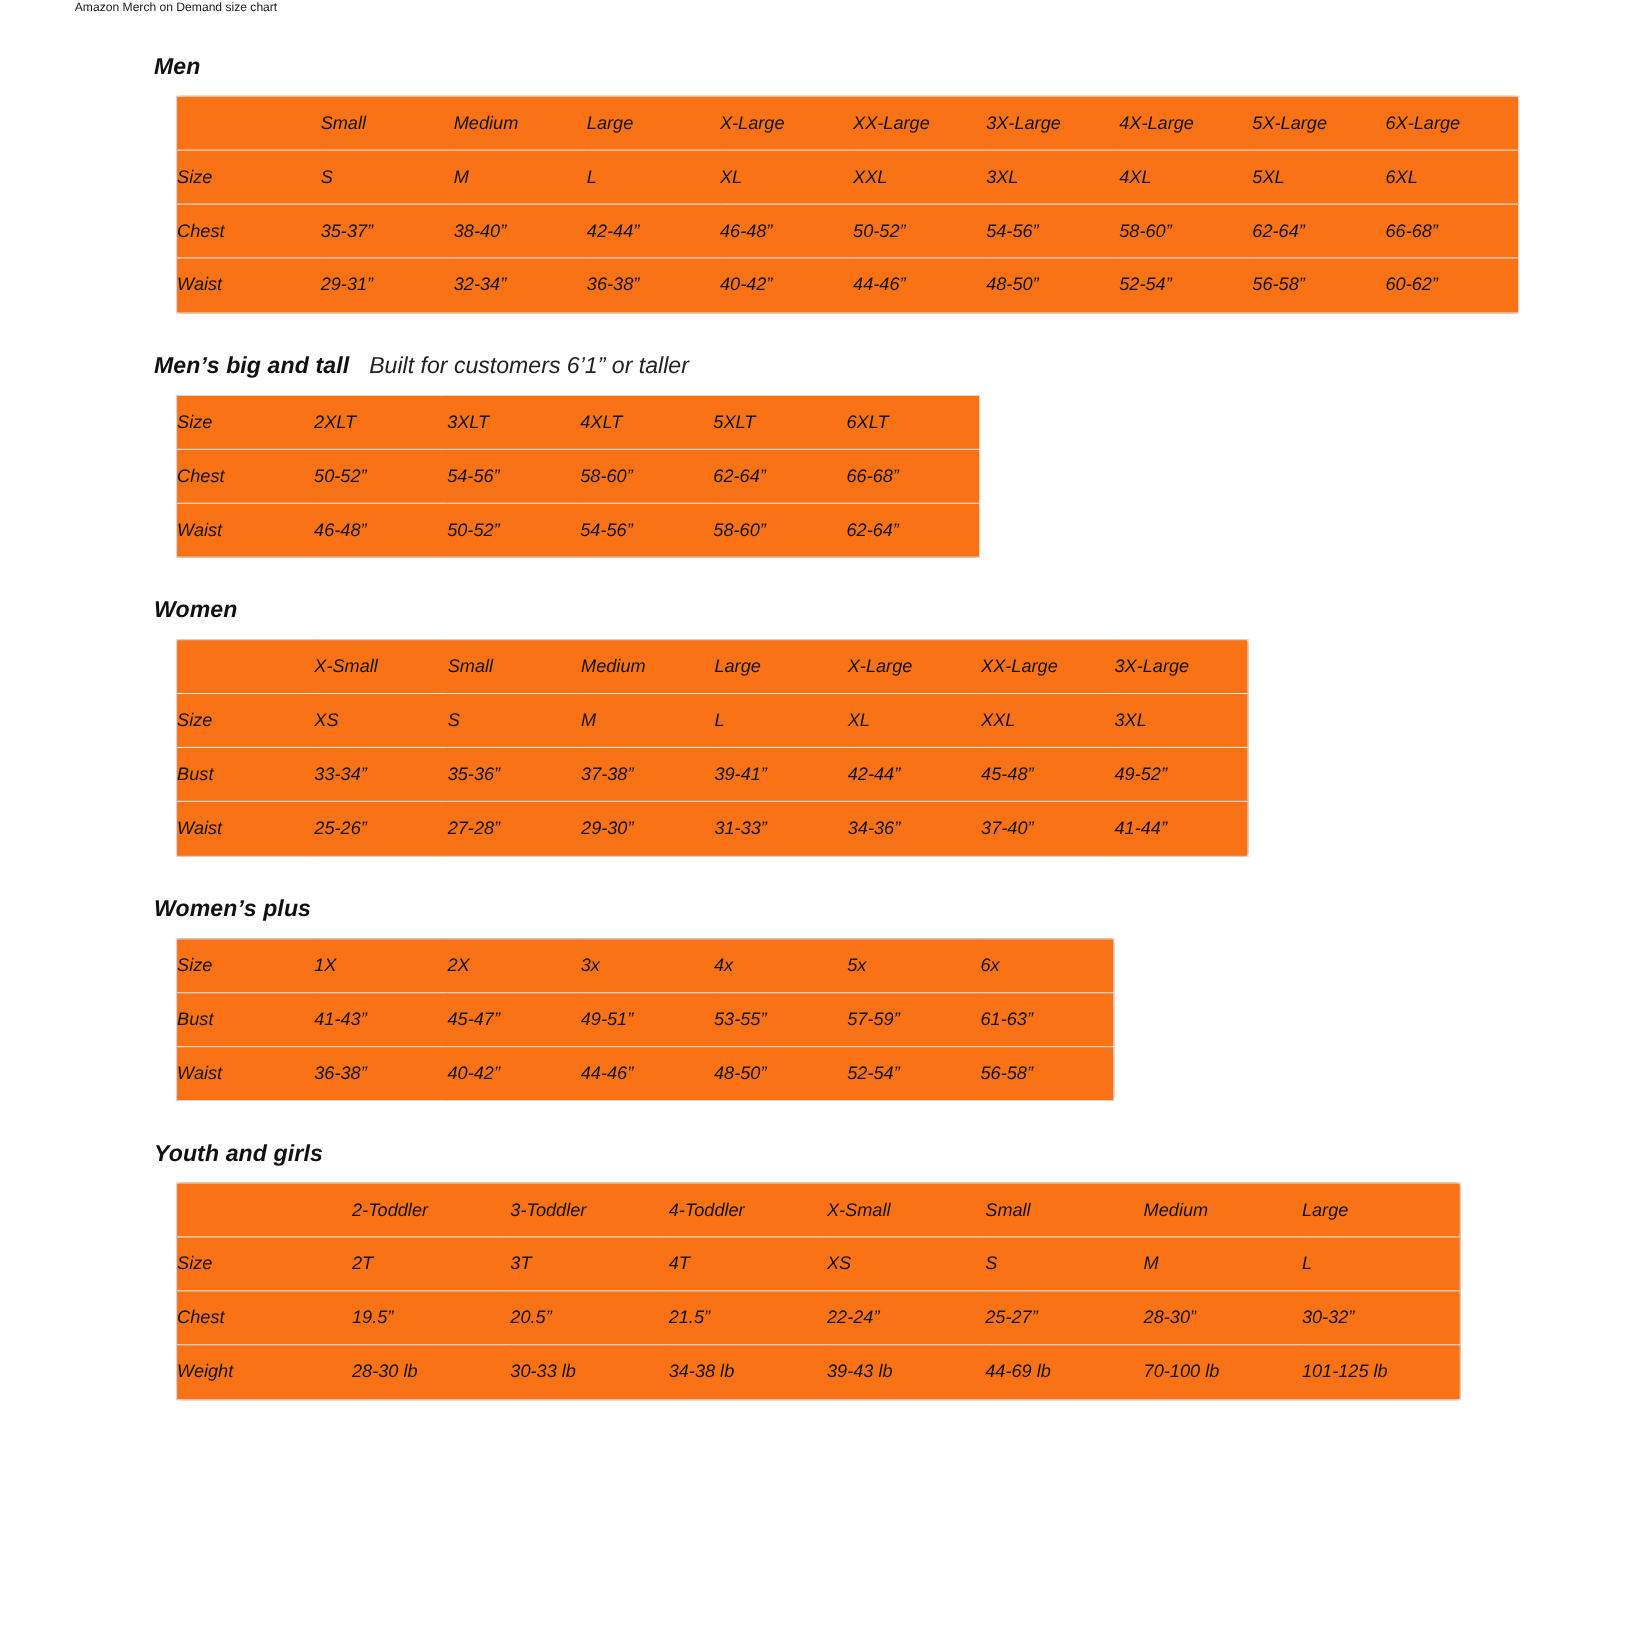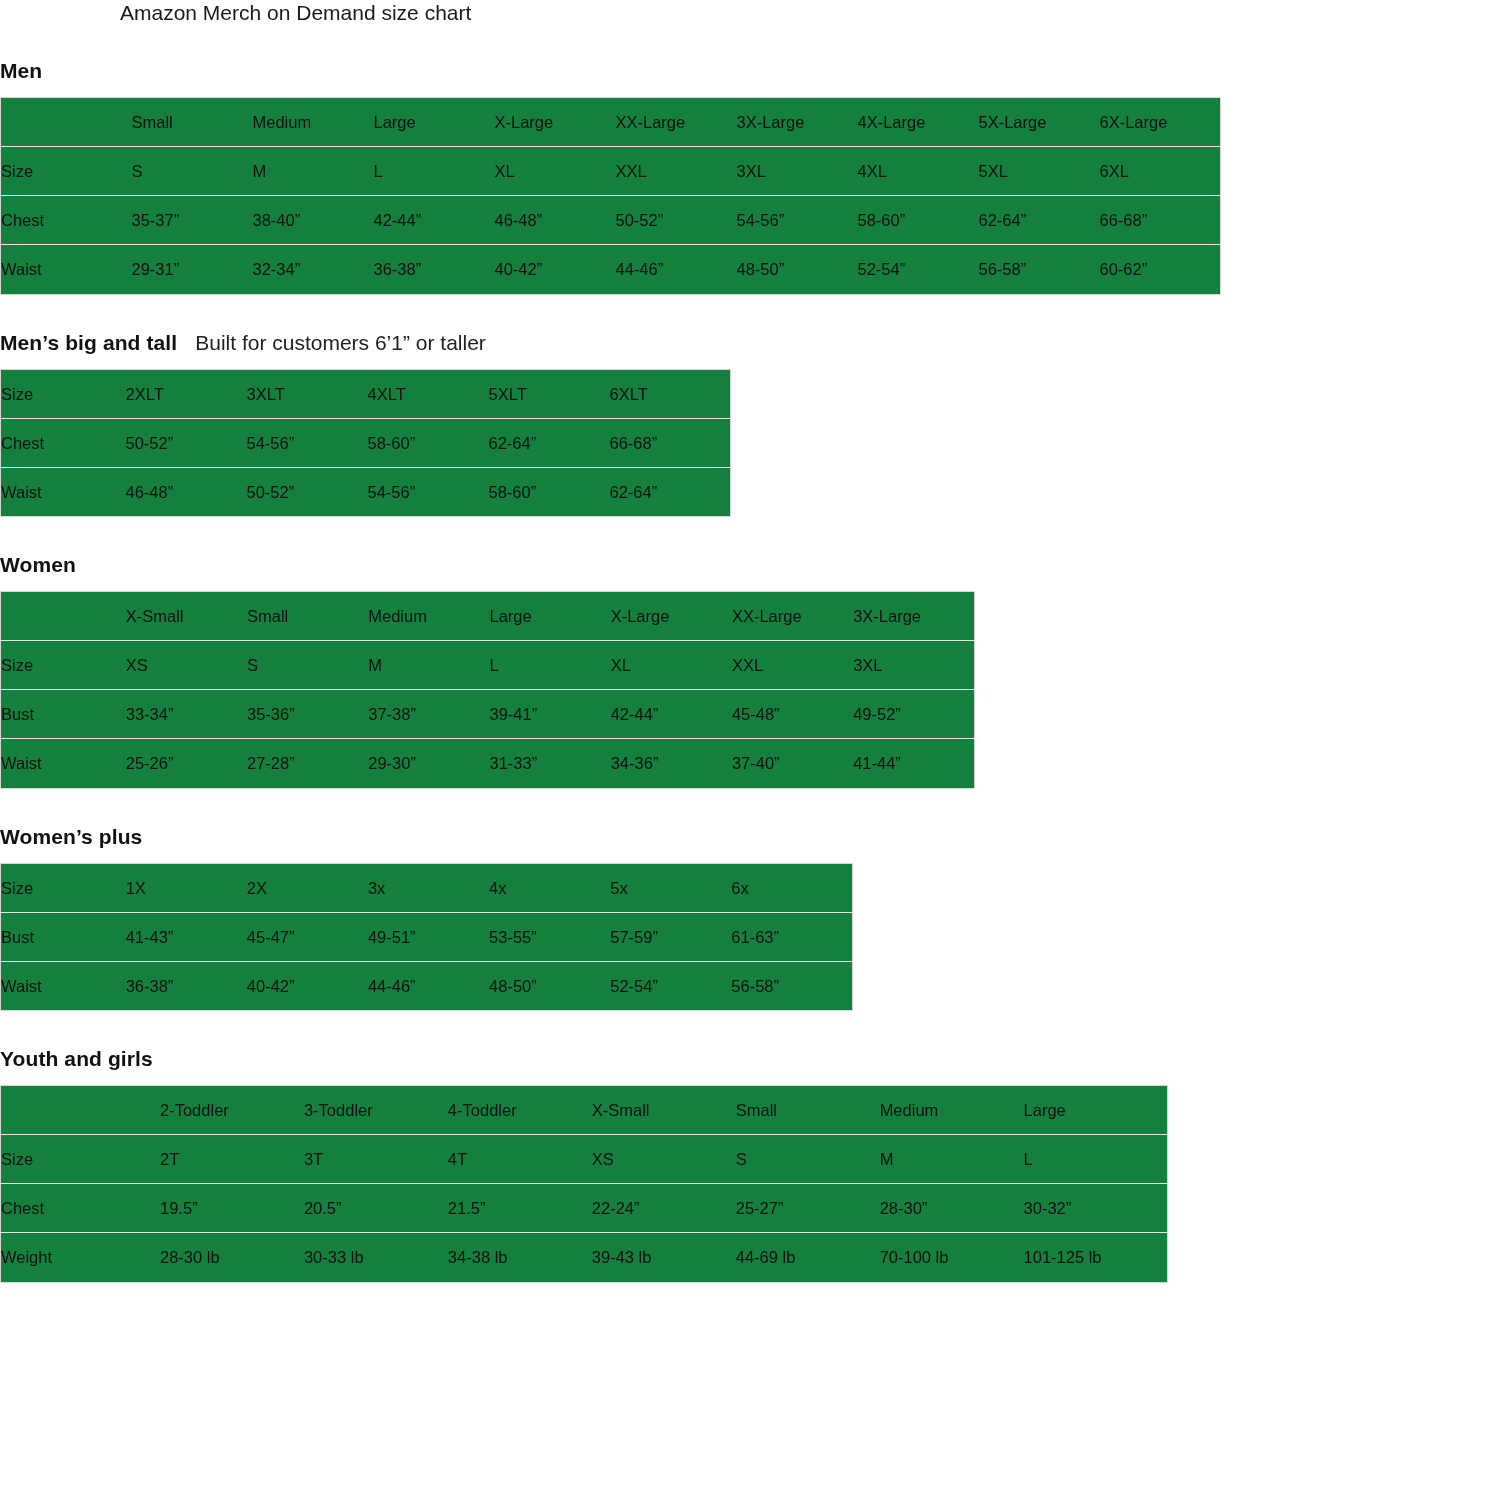--- a/index.html
+++ b/index.html
@@ -12,28 +12,30 @@
     min-height: 1499px;
     font-family: "Liberation Sans", sans-serif;
     color: #111111;
     -webkit-font-smoothing: antialiased;
   }
   .page {
     padding: 0 0 0 0;
     box-sizing: border-box;
   }
   .doc-title {
-    font-size: 21px;
+    font-size: 11px;
     color: #1a1a1a;
-    padding: 0 0 0 120px;
+    padding: 0 0 0 68px;
     margin: 0;
     line-height: 1;
     padding-top: 2px;
   }
   .section {
+    padding-left: 140px;
+    font-style: italic;
   }
   .section-head {
     display: flex;
     align-items: baseline;
     gap: 18px;
     margin-top: 36px;
     margin-bottom: 14px;
   }
   .section-title {
     font-size: 21px;
@@ -44,21 +46,22 @@
   .section-note {
     font-size: 21px;
     color: #222222;
     font-weight: normal;
   }
   table.size-table {
     border-collapse: collapse;
     table-layout: fixed;
     border: 1px solid #d6d6d6;
     border-radius: 4px;
-    background: #15803d;
+    background: #f97316;
+    margin-left: 20px;
   }
   table.size-table td,
   table.size-table th {
     border-top: 1px solid #e3e3e3;
     padding: 15px 0 15px 0;
     font-size: 16.5px;
     font-weight: normal;
     text-align: left;
     color: #111111;
     vertical-align: middle;

